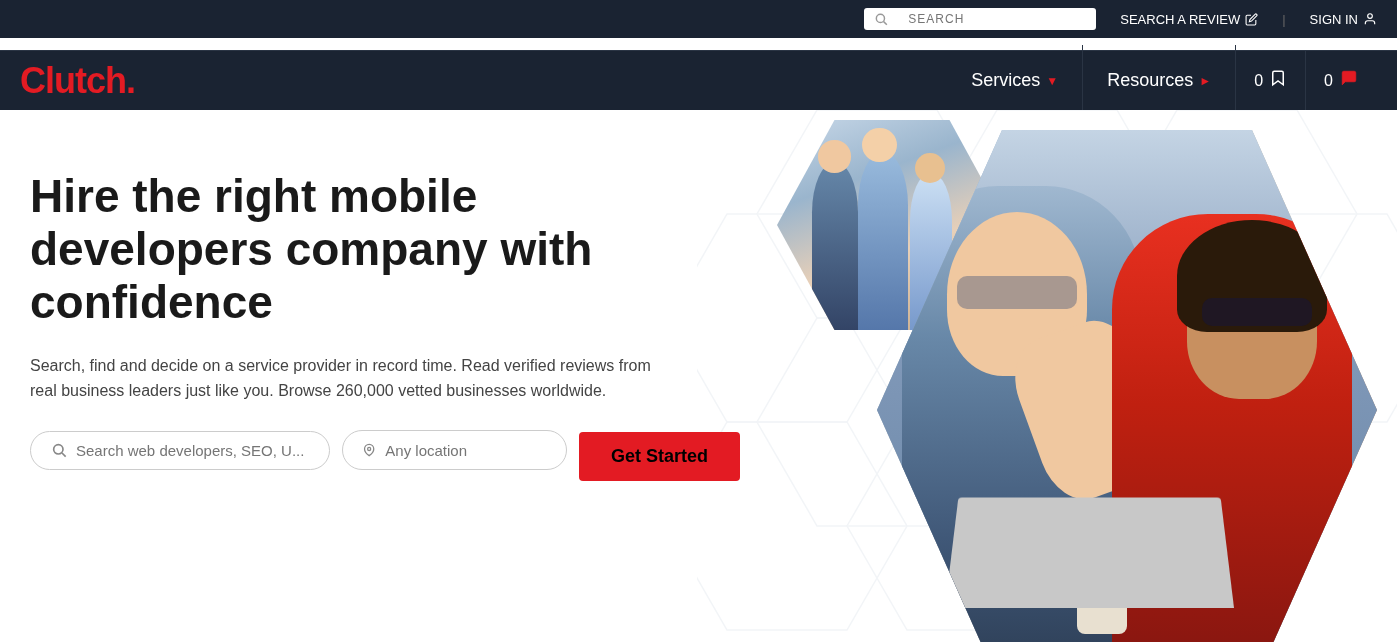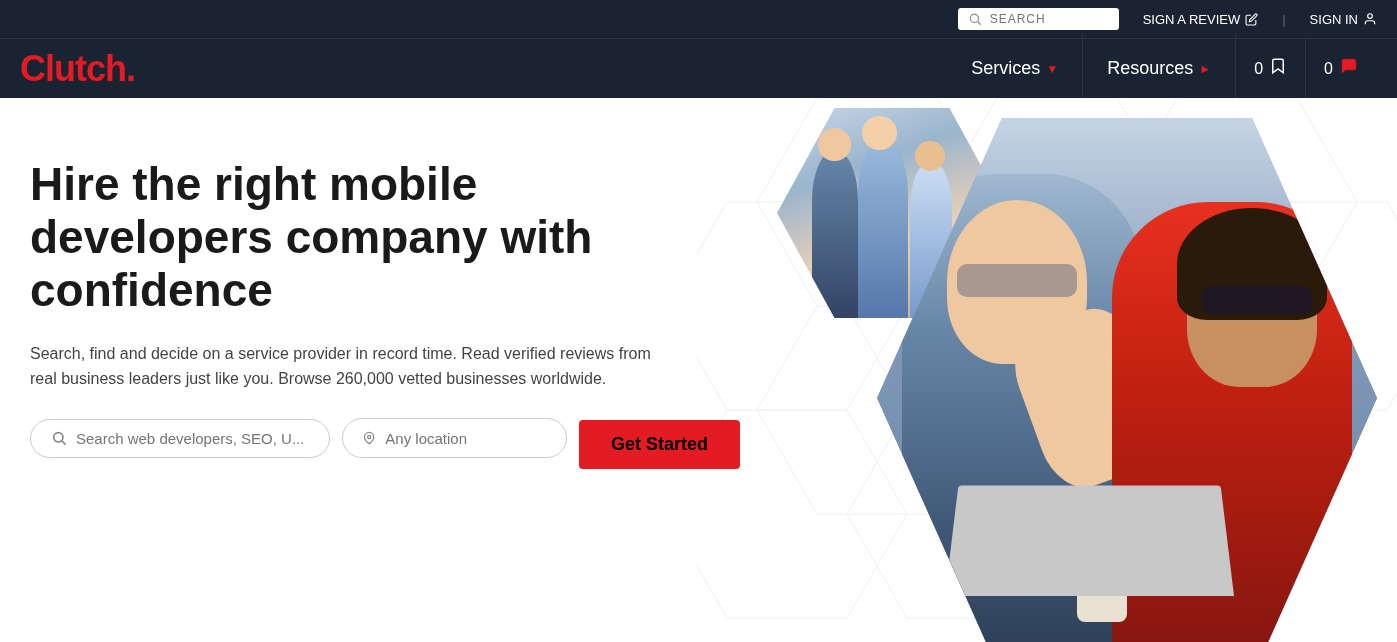--- a/index.html
+++ b/index.html
@@ -14,22 +14,22 @@
       justify-content: flex-end;
       padding: 0 20px;
       gap: 24px;
     }
     .search-box {
       display: flex;
       align-items: center;
       background: white;
       border-radius: 3px;
       padding: 4px 10px;
-      gap: 8px;
-      width: 161px;
+      gap: 20px;
+      width: 232px;
     }
     .search-box input {
       border: none;
       outline: none;
       font-size: 12px;
       color: #999;
       width: 100%;
       background: transparent;
       letter-spacing: 1px;
       text-transform: uppercase;
@@ -48,20 +48,21 @@
     .top-bar-divider { color: #666; font-size: 13px; }
 
     
     .nav-bar {
       background: #1a2332;
       height: 60px;
       display: flex;
       align-items: center;
       padding: 0 20px;
       border-top: 1px solid #2a3444;
+      margin-top: 12px;
     }
     .logo {
       color: white;
       font-size: 36px;
       font-weight: bold;
       letter-spacing: -1px;
       margin-right: auto;
       cursor: pointer;
     }
     .logo span { color: #e31b23; }
@@ -207,21 +208,21 @@
 <div class="top-bar">
   <div class="search-box">
     <svg class="search-icon-svg" width="14" height="14" viewBox="0 0 24 24" fill="none" stroke="#999" stroke-width="2.5">
       <circle cx="11" cy="11" r="7"></circle>
         <line x1="16.5" y1="16.5" x2="22" y2="22"></line>
     </svg>
     <input type="text" placeholder="SEARCH" style="">
   </div>
 
   <a class="top-bar-link">
-    <span>SIGN A REVIEW</span>
+    <span>SEARCH A REVIEW</span>
     <svg width="13" height="13" viewBox="0 0 24 24" fill="none" stroke="white" stroke-width="2">
       <path d="M11 4H4a2 2 0 0 0-2 2v14a2 2 0 0 0 2 2h14a2 2 0 0 0 2-2v-7"></path>
       <path d="M18.5 2.5a2.121 2.121 0 0 1 3 3L12 15l-4 1 1-4 9.5-9.5z"></path>
     </svg>
   </a>
 
   <span class="top-bar-divider">|</span>
 
   <a class="top-bar-link">
     <span>SIGN IN</span>

